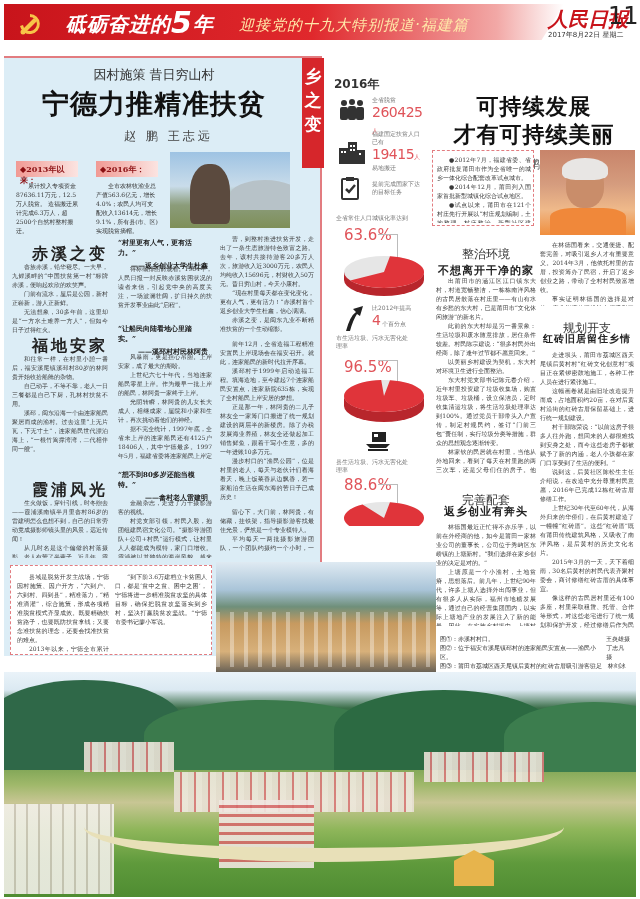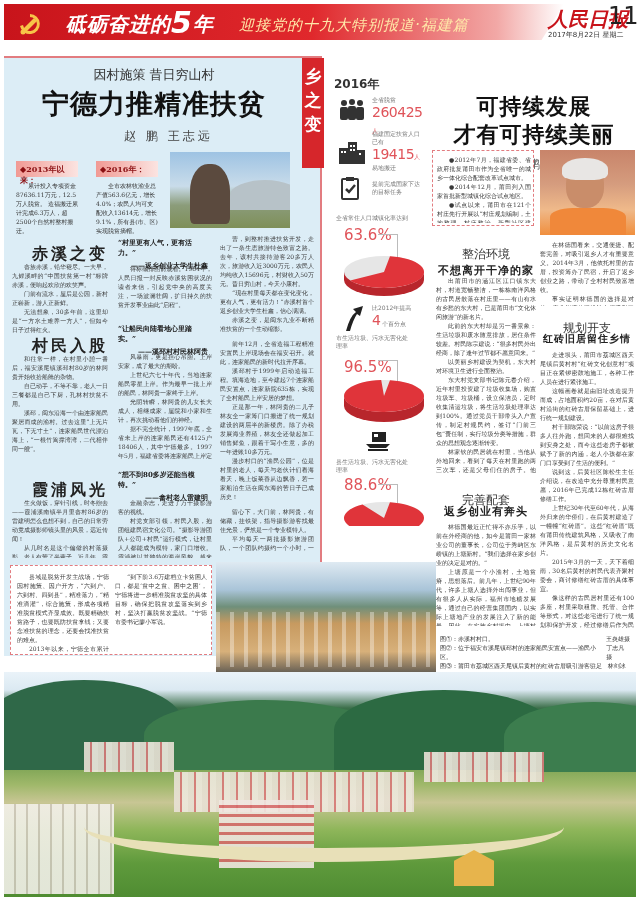--- a/index.html
+++ b/index.html
@@ -133,21 +133,21 @@
   <div class="hill"></div>
   <div class="rock"></div>
 </div>
 
 <h2 class="sec-title" style="left:32px; top:238px;">赤溪之变</h2>
 <div class="col-text" style="left:12px; top:262px; width:96px; height:80px;">
   <p>畲族赤溪，铅华褪尽。一大早，九鲤溪畔的“中国扶贫第一村”标牌赤溪，便响起欢欣的欢笑声。</p>
   <p>门前有流水，屋后是公园，新村正崭新，游人正新鲜。</p>
   <p>无法想象，30多年前，这里却是“一方水土难养一方人”，但如今日子过得红火。</p>
 </div>
-<h2 class="sec-title" style="left:32px; top:330px;">村民入股</h2>
+<h2 class="sec-title" style="left:32px; top:330px;">福地安家</h2>
 <div class="col-text" style="left:12px; top:354px; width:96px; height:100px;">
   <p>和往常一样，在村里小憩一番后，福安溪尾镇溪邳村80岁的林阿贵开始收拾船舱的杂物。</p>
   <p>自已动手，不等不靠，老人一日三餐都是自己下厨，孔林村扶贫不用。</p>
   <p>溪邳，闽东沿海一个由连家船民聚居而成的渔村。过去这里“上无片瓦，下无寸土”，连家船民世代漂泊海上，“一根竹篙撑湾湾，二代相伴同一艘”。</p>
   <p>那时，他们一家7口挤在一艘渔船上，风雨里捕鱼维持生计，遇上大风大浪。</p>
 </div>
 <h2 class="sec-title" style="left:32px; top:474px;">霞浦风光</h2>
 <div class="col-text" style="left:12px; top:498px; width:96px; height:60px;">
   <p>生火做饭，穿针引线，时冬煦去——霞浦溪南镇半月里畲村86岁的雷建明怎么也想不到，自己的日常劳动竟成摄影师镜头里的风景，远近传闻！</p>
   <p>从几时名是这个偏僻的村落摄影，老人有苦了半辈子。近几年，霞浦立足海滨风光，摄影旅游产业风生水起。摄游社动，脉络畅通。</p>

